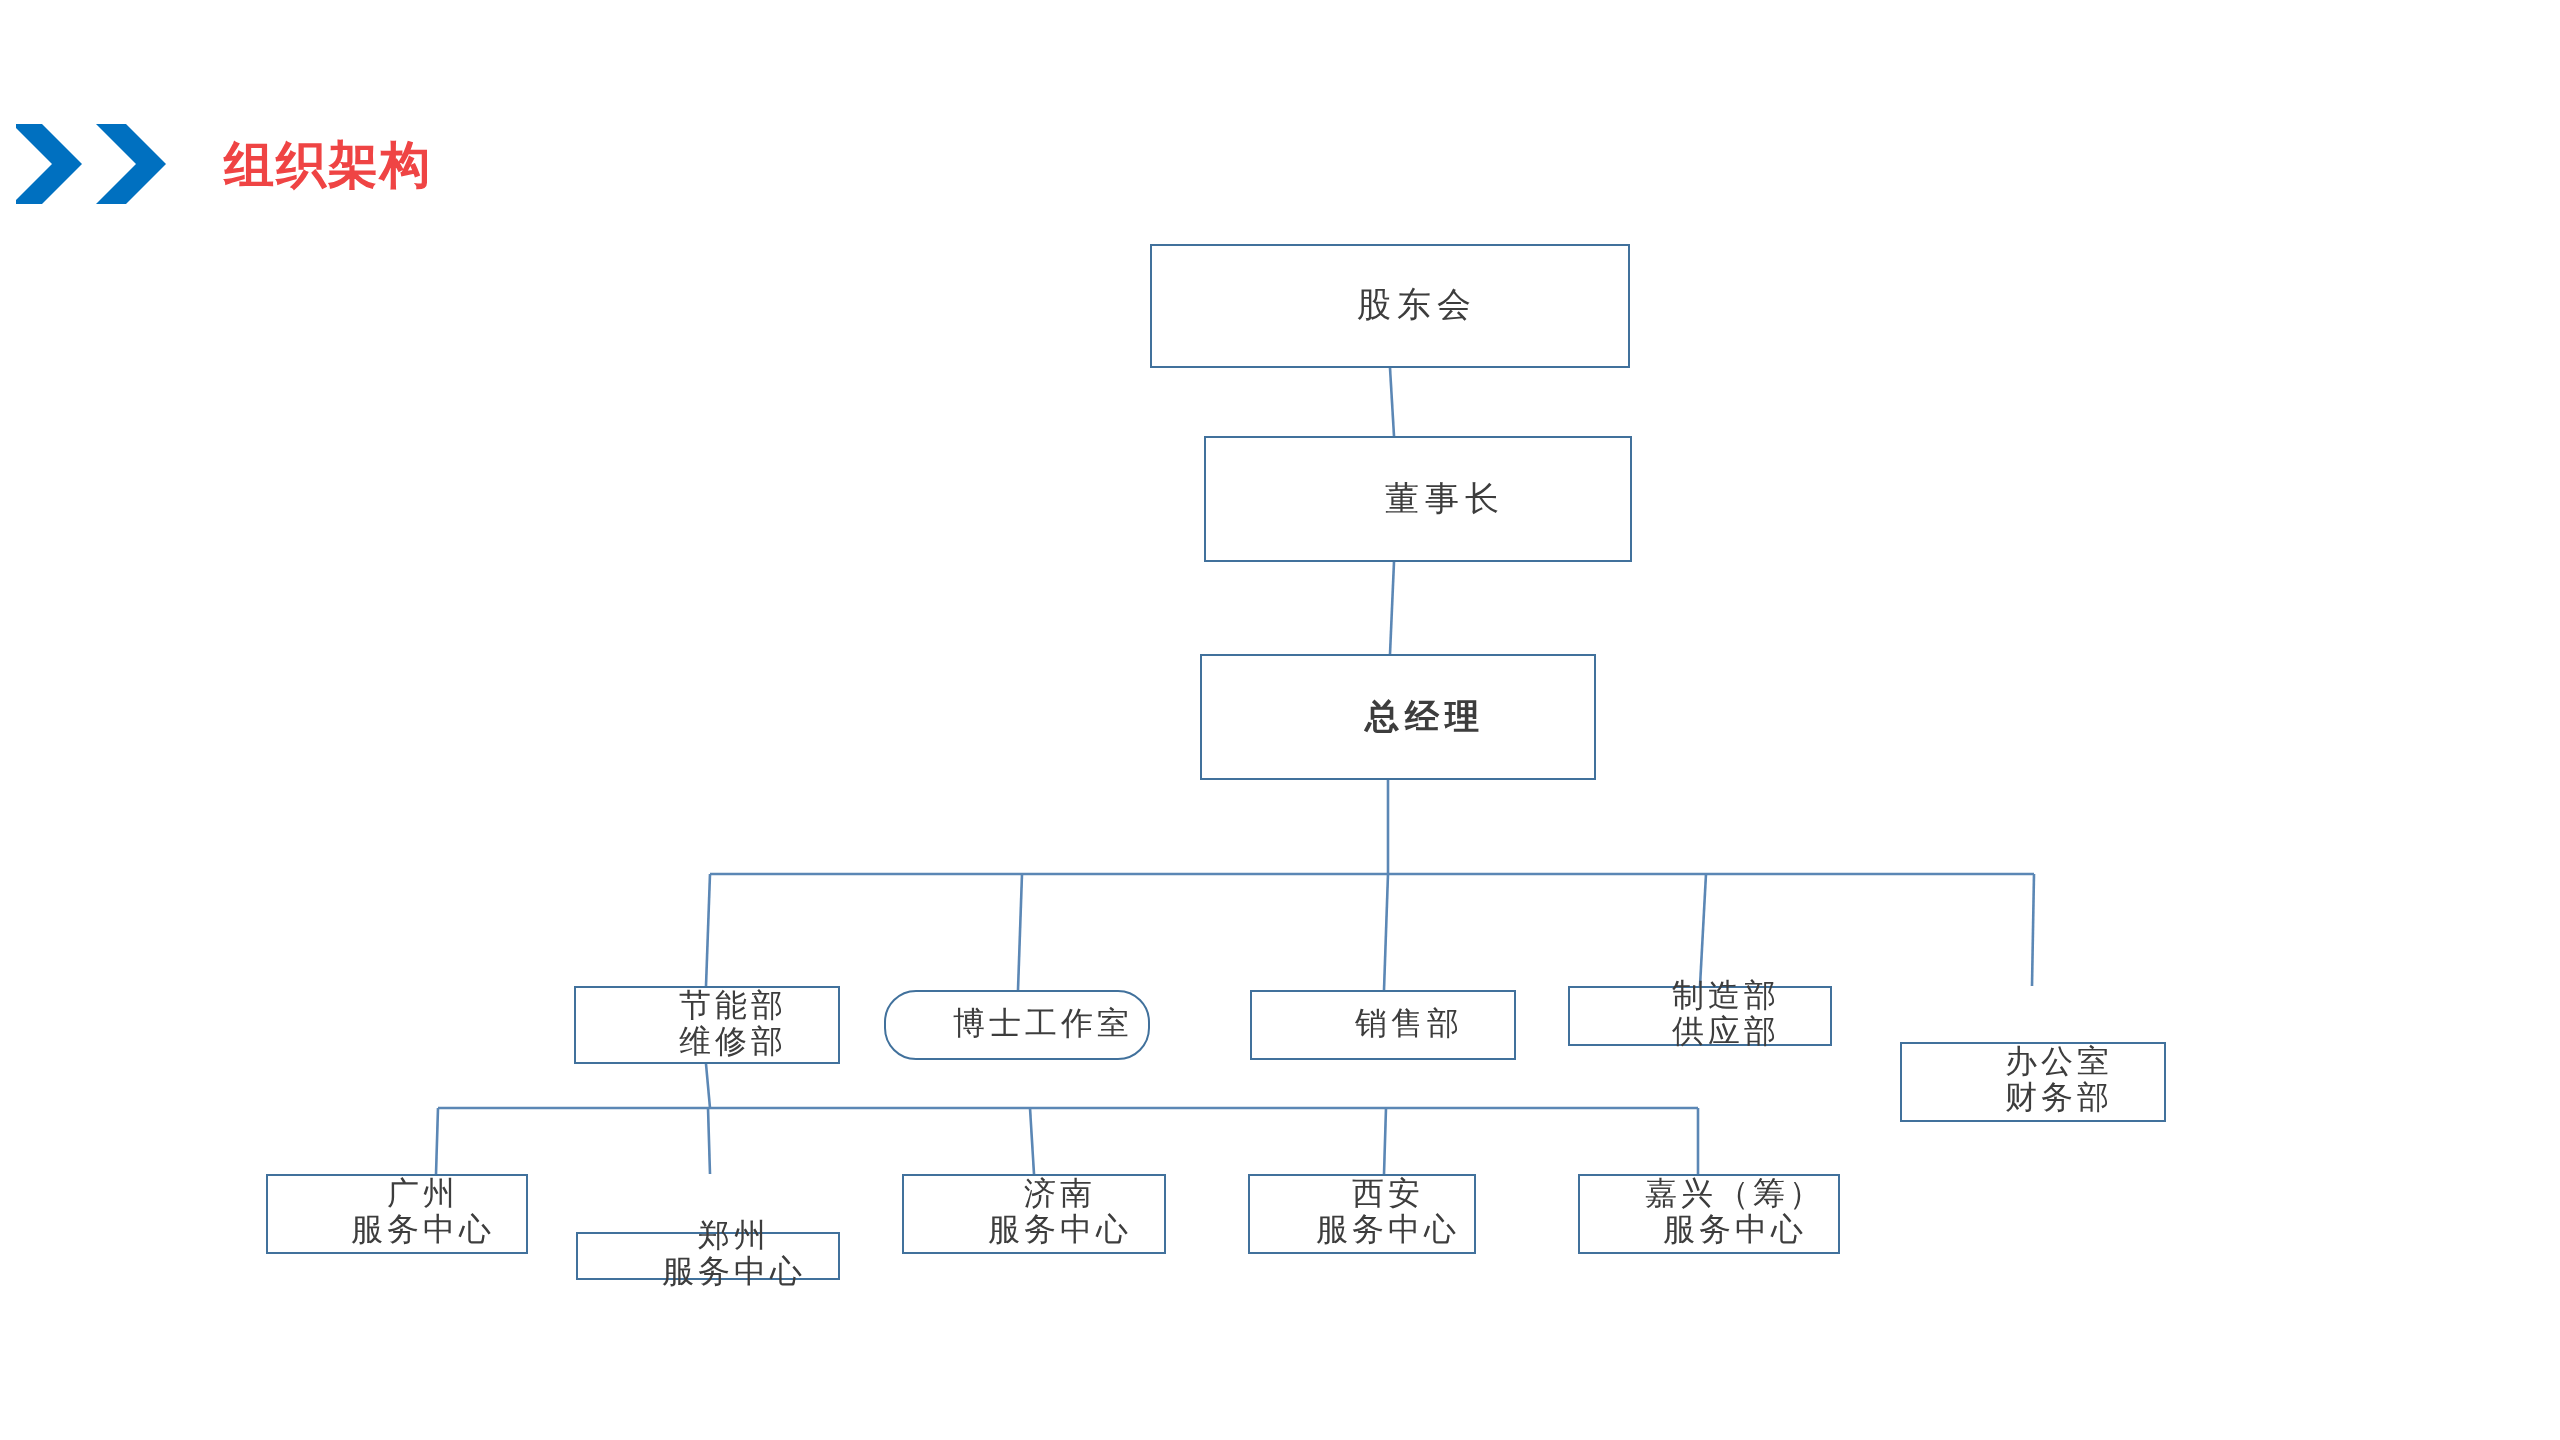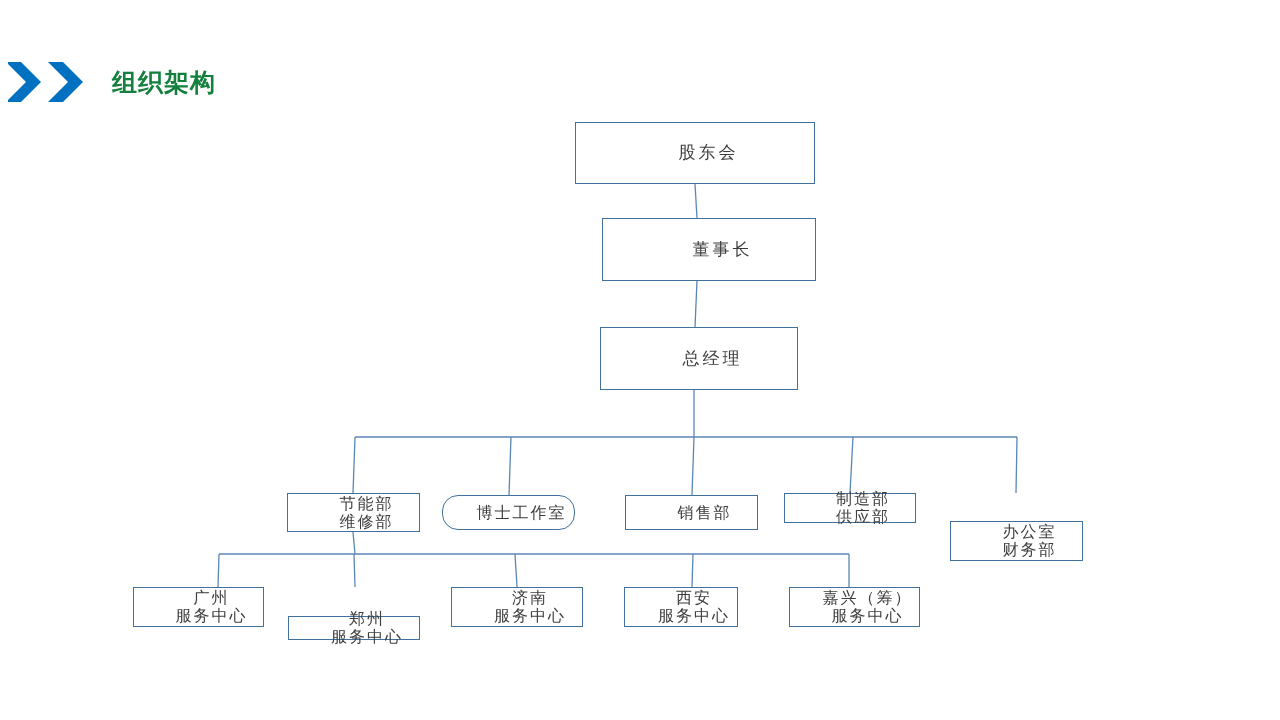--- a/index.html
+++ b/index.html
@@ -14,21 +14,21 @@
 
   
   .header {
     position: absolute; left: 8px; top: 62px;
     display: flex; align-items: center; gap: 26px;
   }
   .chevrons { display: block; }
   .page-title {
     font-size: 25px; font-weight: bold;
     letter-spacing: 1px;
-    color: #15803d;
+    color: #ef4444;
     margin: 0;
   }
 
   
   .chart-canvas { position: absolute; inset: 0; }
   #connector-svg { position: absolute; left: 0; top: 0; }
 
   .org-box {
     position: absolute;
     box-sizing: border-box;
@@ -85,21 +85,21 @@
         <line x1="693" y1="554" x2="692" y2="587" stroke="#5B87B5" stroke-width="1.3"></line>
         <line x1="849" y1="554" x2="849" y2="587" stroke="#5B87B5" stroke-width="1.3"></line>
       </svg>
     <div id="org-nodes">
         <div class="org-box large" style="left: 575px; top: 122px; width: 240px; height: 62px;">
           <div class="org-line">股东会</div>
         </div>
         <div class="org-box large" style="left: 602px; top: 218px; width: 214px; height: 63px;">
           <div class="org-line">董事长</div>
         </div>
-        <div class="org-box large" style="left: 600px; top: 327px; width: 198px; height: 63px;">
+        <div class="org-box large" style="left: 600px; top: 327px; width: 198px; height: 63px; font-weight: bold;">
           <div class="org-line">总经理</div>
         </div>
         <div class="org-box" style="left: 287px; top: 493px; width: 133px; height: 39px;">
           <div class="org-line">节能部</div>
           <div class="org-line">维修部</div>
         </div>
         <div class="org-box" style="left: 442px; top: 495px; width: 133px; height: 35px; border-radius: 16px;">
           <div class="org-line">博士工作室</div>
         </div>
         <div class="org-box" style="left: 625px; top: 495px; width: 133px; height: 35px;">

